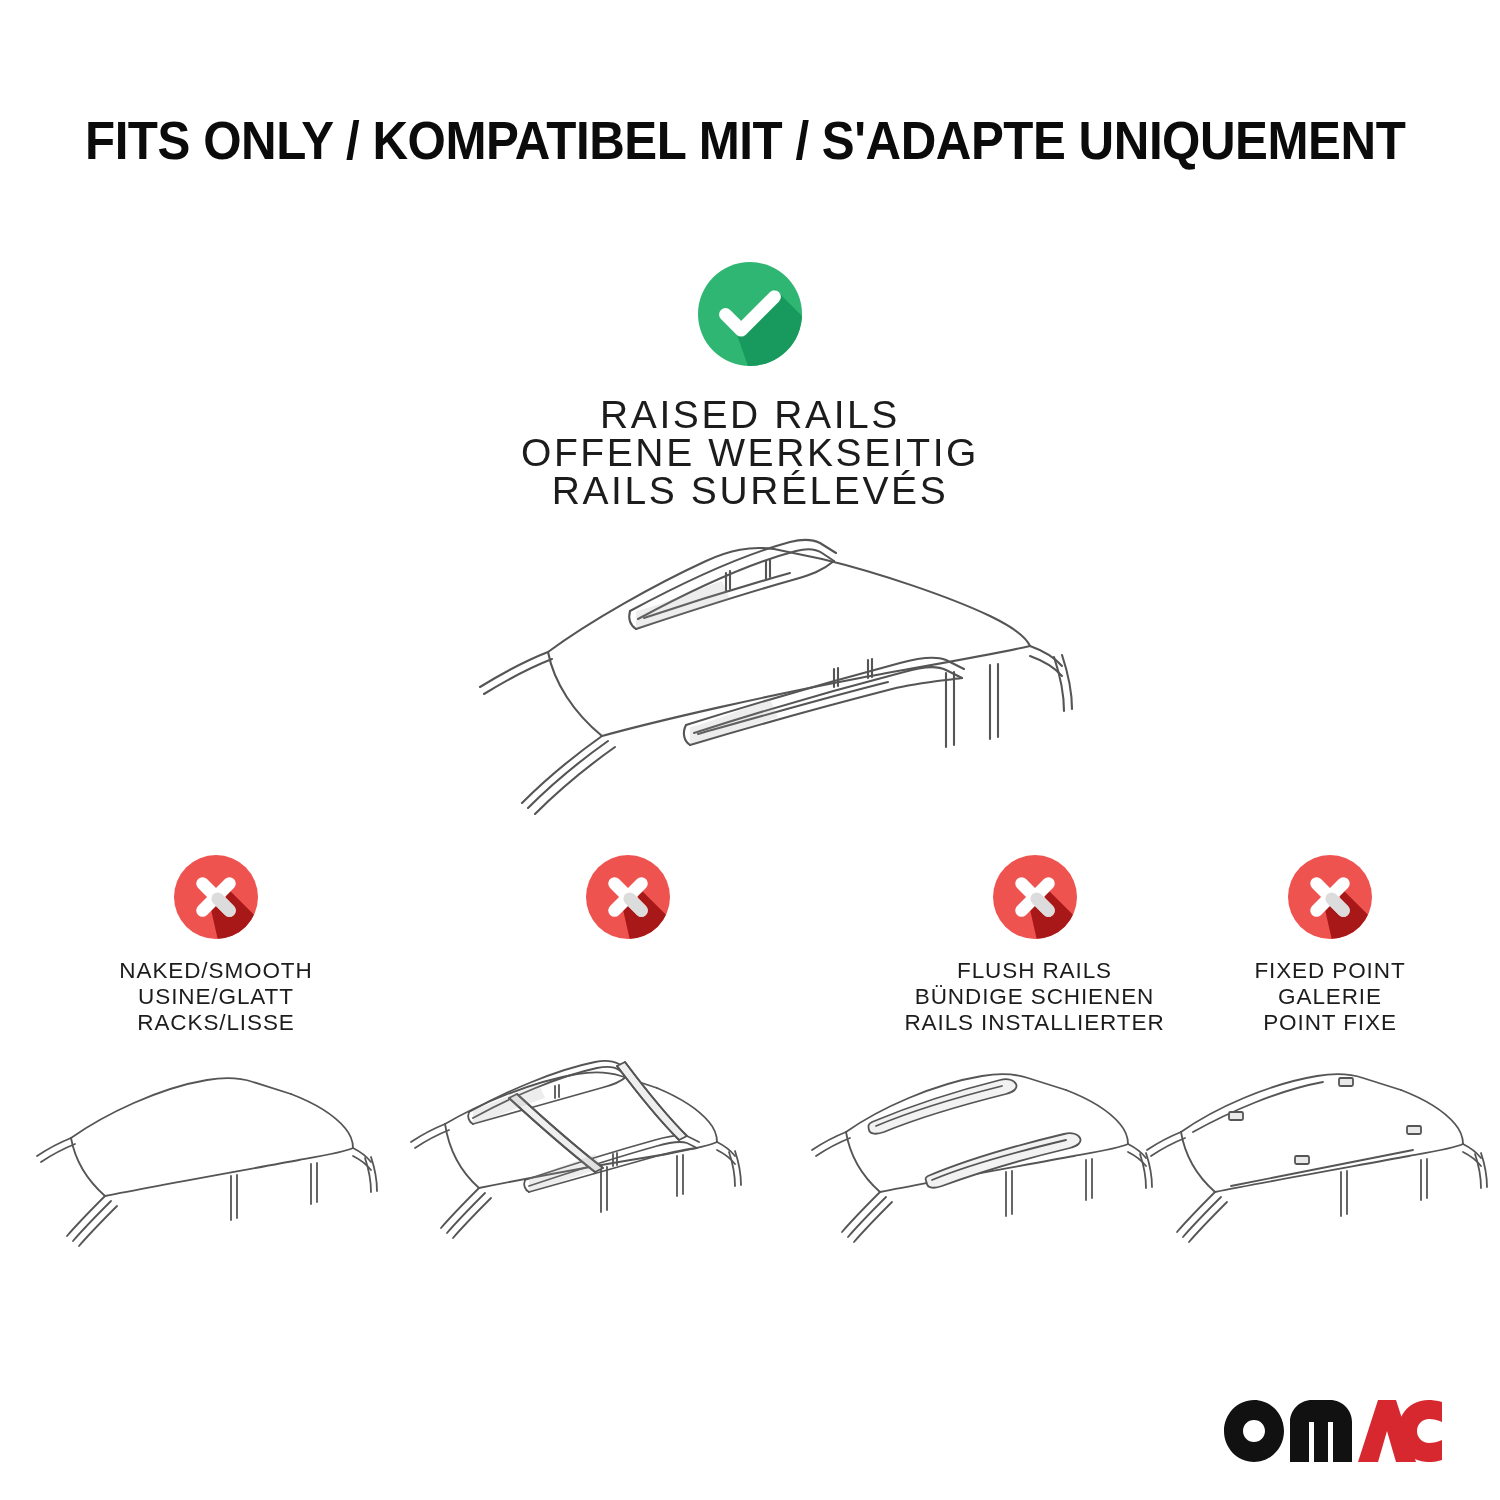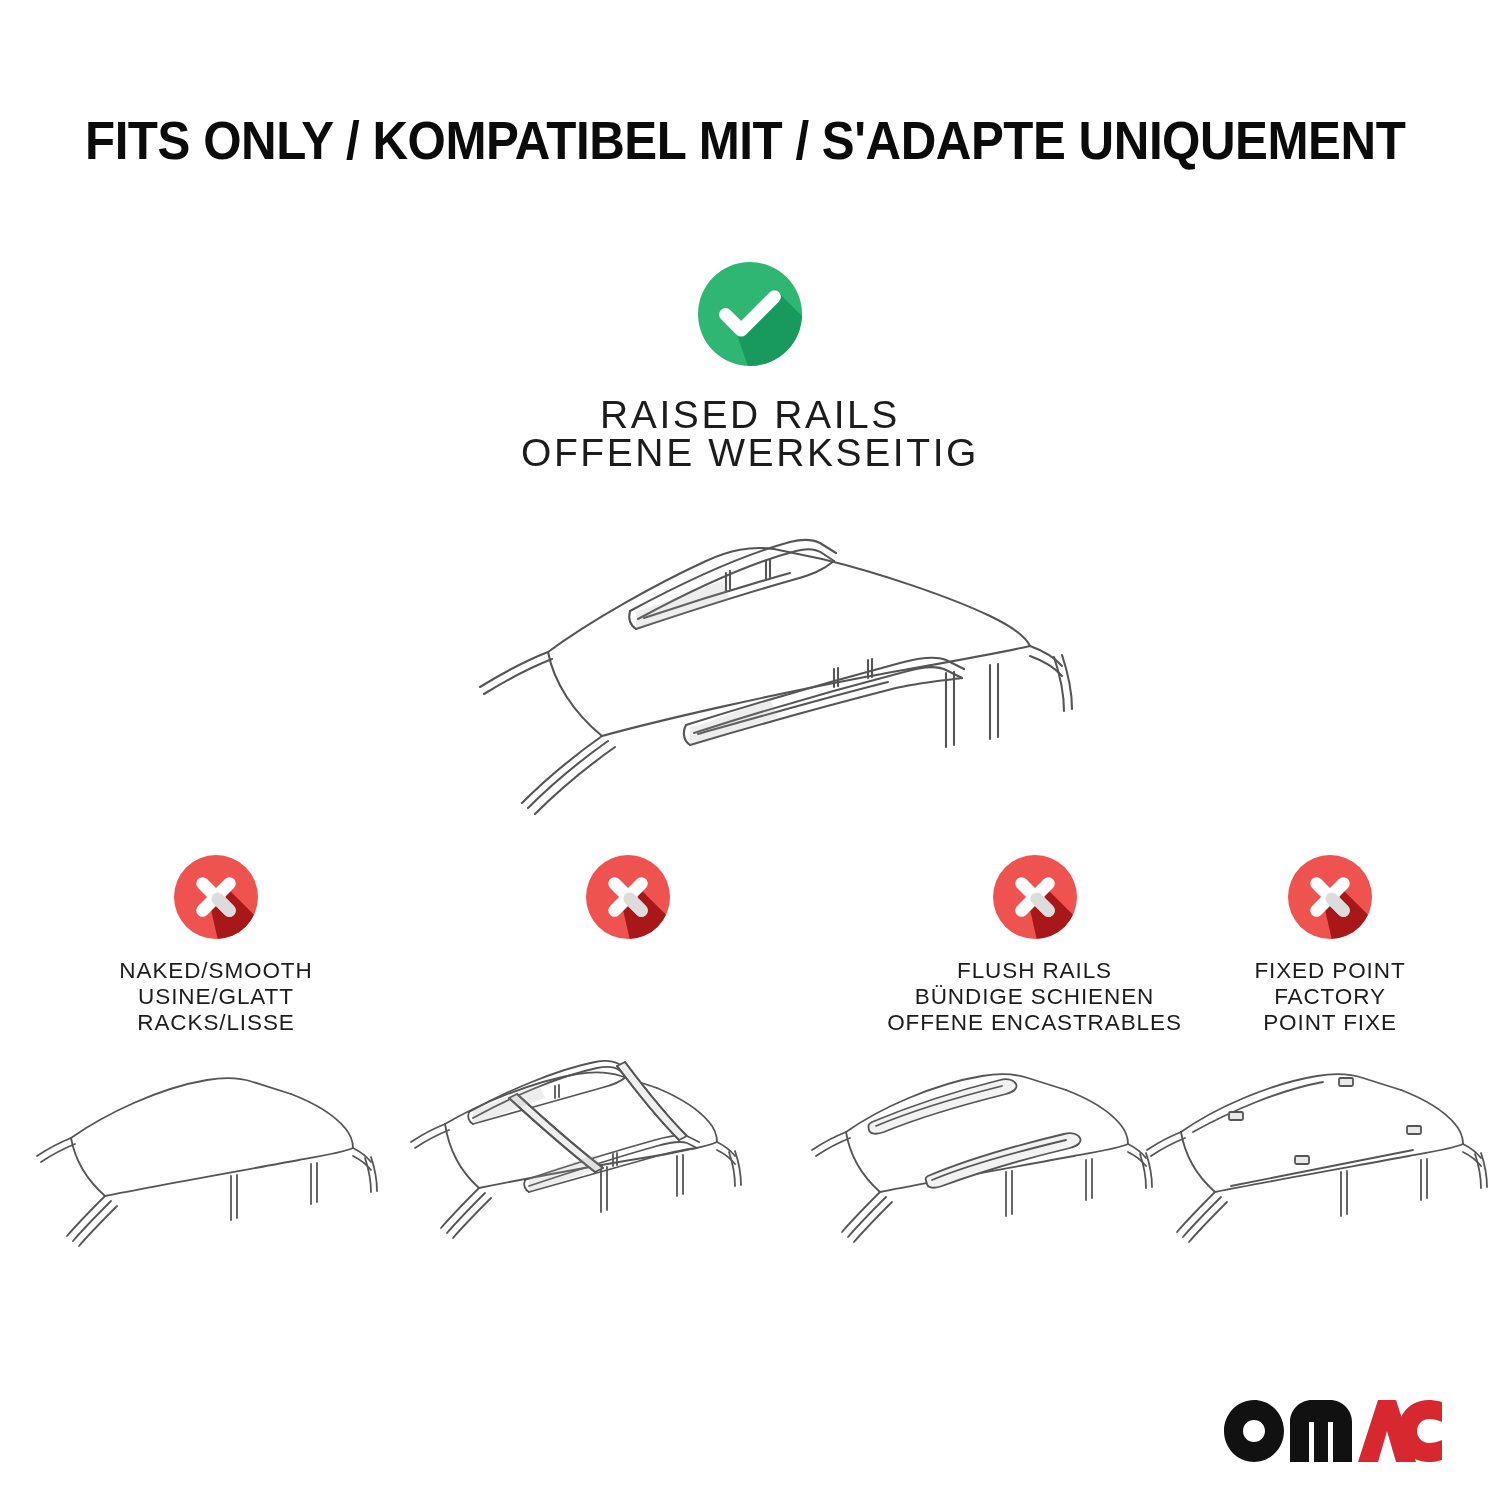--- a/index.html
+++ b/index.html
@@ -130,20 +130,21 @@
       <g clip-path="url(#gclip)">
         <path d="M32 54 L47 69 L74 26 L100 52 L100 100 L48 100 Z" fill="#17985C" opacity="0.92"></path>
       </g>
       <path d="M26.5 50.5 L41.5 65.5 L73.5 33.5" fill="none" stroke="#FFFFFF" stroke-width="12.5" stroke-linecap="round" stroke-linejoin="round"></path>
     </svg>
   </div>
 
   <div id="good-labels">
     <div>RAISED RAILS</div>
     <div>OFFENE WERKSEITIG</div>
+    <div>RAILS SURÉLEVÉS</div>
   </div>
 </div>
 
 <div class="illus" id="illus-main">
   <svg viewBox="0 0 660 320" xmlns="http://www.w3.org/2000/svg" fill="none" stroke="#555555" stroke-width="2.1" stroke-linecap="round" stroke-linejoin="round">
 
     <path d="M118 137 C160 106 224 70 276 46 C300 35 320 31 344 34 L392 44"></path>
     <path d="M392 44 C450 58 520 82 560 101 C585 113 596 122 600 131"></path>
     <path d="M118 137 C124 168 144 198 172 221"></path>
     <path d="M172 221 C230 205 340 180 430 163 C500 150 560 140 600 131"></path>
@@ -257,21 +258,21 @@
         <g stroke-linecap="round" stroke-width="15">
           <path d="M34 34 L66 66" stroke="#FFFFFF"></path>
           <path d="M66 34 L34 66" stroke="#FFFFFF"></path>
           <path d="M52 52 L66 66" stroke="#DCDCDC"></path>
         </g>
       </svg>
     </div>
     <div class="bad-labels">
       <div>FLUSH RAILS</div>
       <div>BÜNDIGE SCHIENEN</div>
-      <div>OFFENE ENCASTRABLES</div>
+      <div>RAILS INSTALLIERTER</div>
     </div>
   </div>
 
   <div class="bad-item i3">
     <div class="icon-badge">
       <svg viewBox="0 0 100 100" xmlns="http://www.w3.org/2000/svg">
         <defs>
             <clipPath id="rclip3">
               <circle cx="50" cy="50" r="50"></circle>
             </clipPath>
@@ -282,21 +283,21 @@
         </g>
         <g stroke-linecap="round" stroke-width="15">
           <path d="M34 34 L66 66" stroke="#FFFFFF"></path>
           <path d="M66 34 L34 66" stroke="#FFFFFF"></path>
           <path d="M52 52 L66 66" stroke="#DCDCDC"></path>
         </g>
       </svg>
     </div>
     <div class="bad-labels">
       <div>FIXED POINT</div>
-      <div>FACTORY</div>
+      <div>GALERIE</div>
       <div>POINT FIXE</div>
     </div>
   </div>
 </div>
 
 <div class="illus illus-small" id="illus-0">
   <svg viewBox="0 0 370 250" xmlns="http://www.w3.org/2000/svg" fill="none" stroke="#555555" stroke-width="1.8" stroke-linecap="round" stroke-linejoin="round">
     <path d="M36 78 C70 54 124 28 172 20 C190 17 206 18 218 22 L256 34"></path>
     <path d="M256 34 C282 44 300 56 310 68 C316 75 318 82 318 88"></path>
     <path d="M36 78 C40 100 52 120 70 136"></path>

